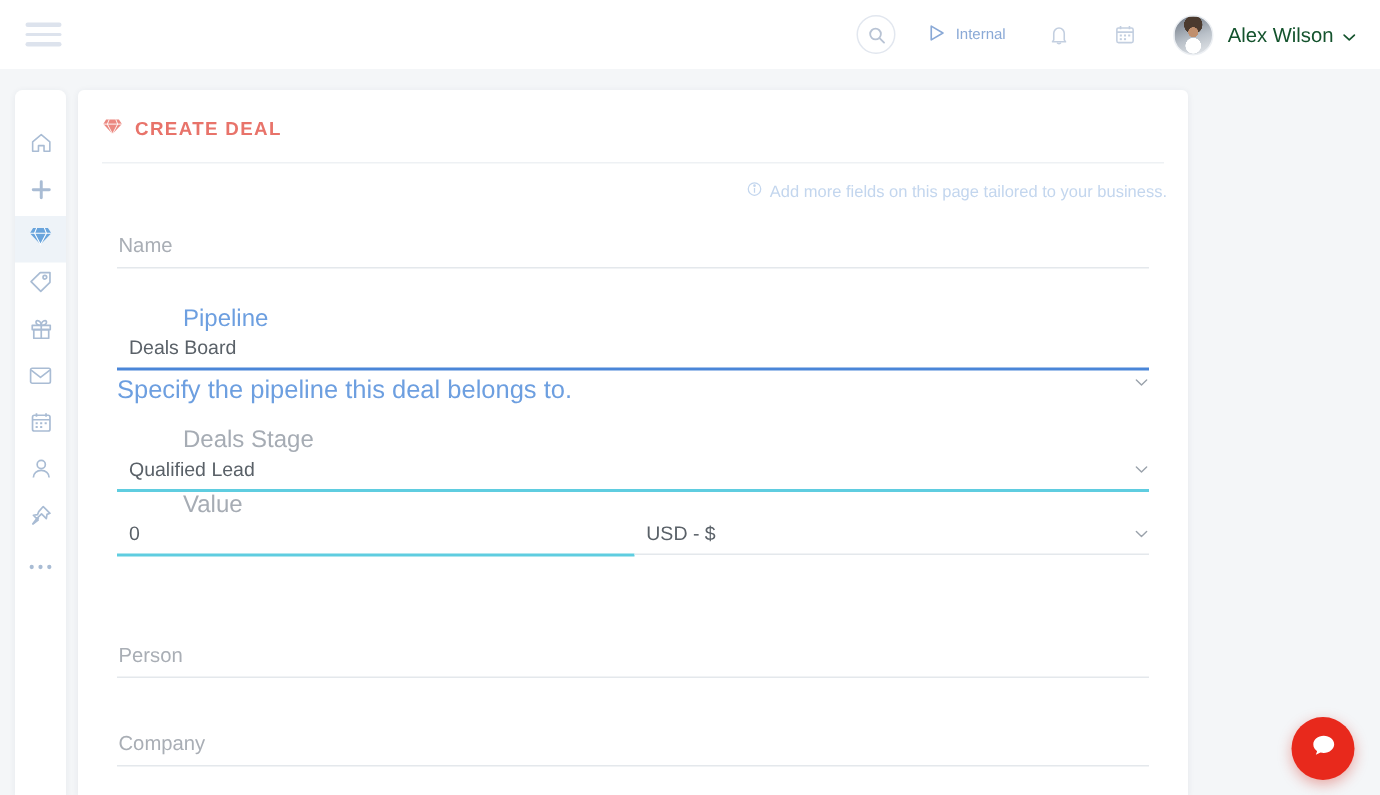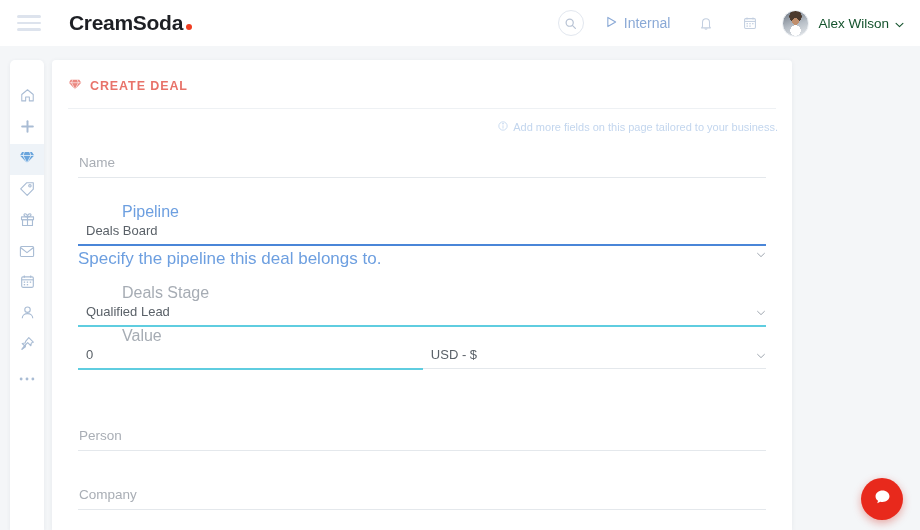--- a/index.html
+++ b/index.html
@@ -45,21 +45,21 @@
     display: flex; align-items: center; gap: 0;
   }
   .search-btn {
     width: 26px; height: 26px; border-radius: 50%;
     border: 1px solid #e2e7ef;
     display: flex; align-items: center; justify-content: center;
     color: #b8c3d4; cursor: pointer; margin-right: 22px;
   }
   .internal-link {
     display: flex; align-items: center; gap: 7px;
-    color: #8aa9d6; font-size: 14px; cursor: pointer;
+    color: #8aa9d6; font-size: 10px; cursor: pointer;
     margin-right: 24px;
   }
   .icon-btn {
     width: 24px; height: 24px;
     display: flex; align-items: center; justify-content: center;
     color: #c3cfe0; cursor: pointer; margin-right: 20px;
   }
   .avatar {
     width: 27px; height: 27px; border-radius: 50%;
     background:
@@ -175,24 +175,20 @@
 <body>
 
 <div class="topbar">
 
   <div class="hamburger">
     <span></span>
     <span></span>
     <span></span>
   </div>
 
-  <div class="brand">
-    <span>CreamSoda</span>
-    <span class="brand-dot"></span>
-  </div>
 
   <div class="topbar-right">
 
     <div class="search-btn">
       <svg width="13" height="13" viewBox="0 0 16 16" fill="none" stroke="currentColor" stroke-width="1.5">
         <circle cx="7" cy="7" r="4.4"></circle>
           <line x1="10.3" y1="10.3" x2="14" y2="14" stroke-linecap="round"></line>
       </svg>
     </div>
 

